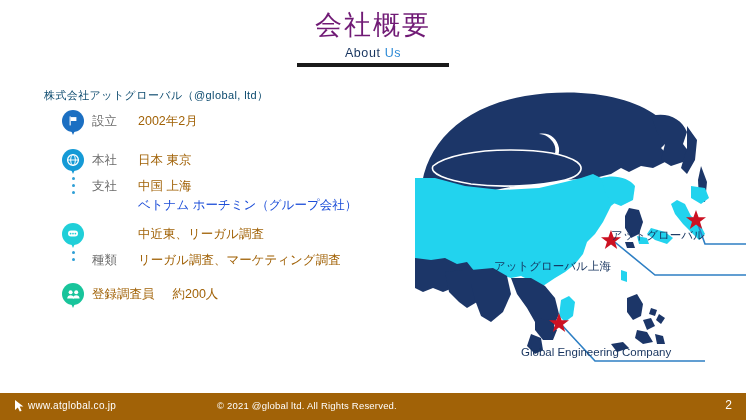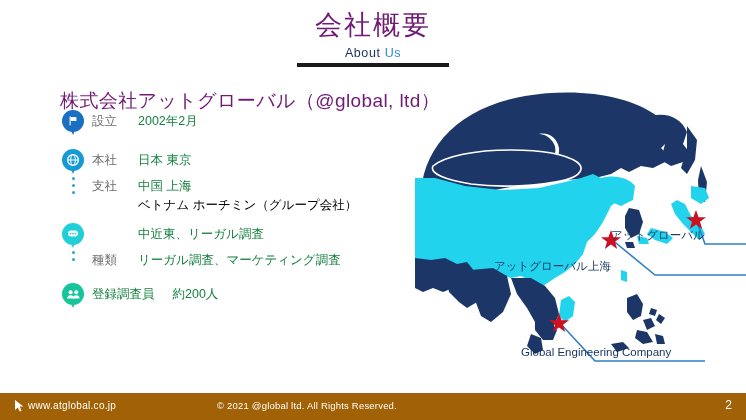--- a/index.html
+++ b/index.html
@@ -52,24 +52,24 @@
     left: 297px;
     top: 63px;
     width: 152px;
     height: 4px;
     background: #1a1a1a;
   }
 
   
   .company-name {
     position: absolute;
-    left: 60px;
+    left: 44px;
     top: 88px;
-    font-size: 19px;
-    color: #701a75;
+    font-size: 11px;
+    color: #0c4a6e;
     letter-spacing: 0.4px;
     white-space: nowrap;
   }
 
   .info-list {
     position: absolute;
     left: 54px;
     top: 110px;
     width: 360px;
   }
@@ -94,26 +94,26 @@
   .lbl {
     color: #6b6b6b;
     font-size: 12.5px;
     line-height: 19px;
     white-space: nowrap;
     flex: 0 0 auto;
   }
   .lbl.w1 { width: 46px; }
   .lbl.w2 { width: 46px; }
   .val {
-    color: #15803d;
+    color: #a16207;
     font-size: 12.5px;
     line-height: 19px;
     white-space: nowrap;
   }
-  .val.v2 { color: #000000; }
+  .val.v2 { color: #1d4ed8; }
 
   
   .pin {
     position: relative;
     width: 22px;
     height: 26px;
   }
   .pin .bulb {
     position: absolute;
     left: 0; top: 0;

